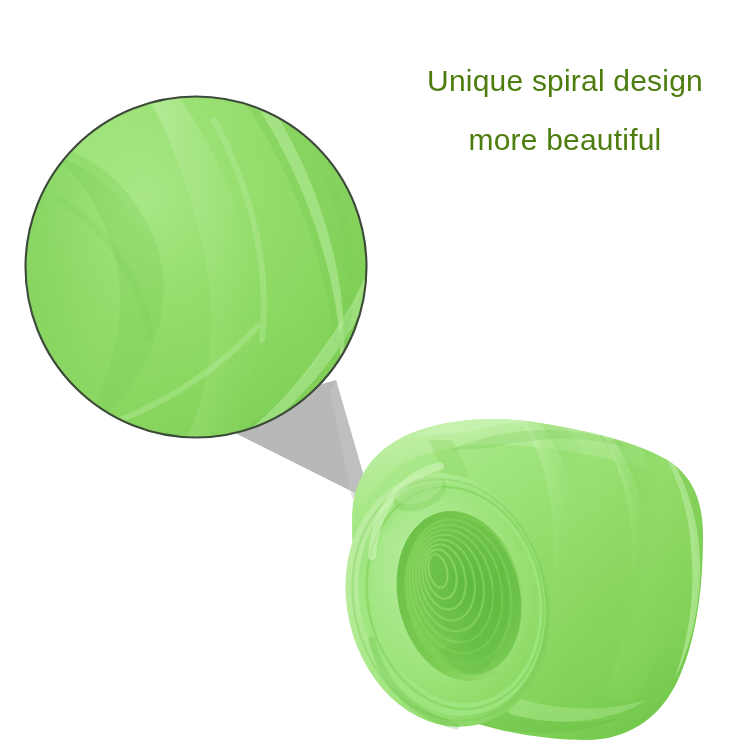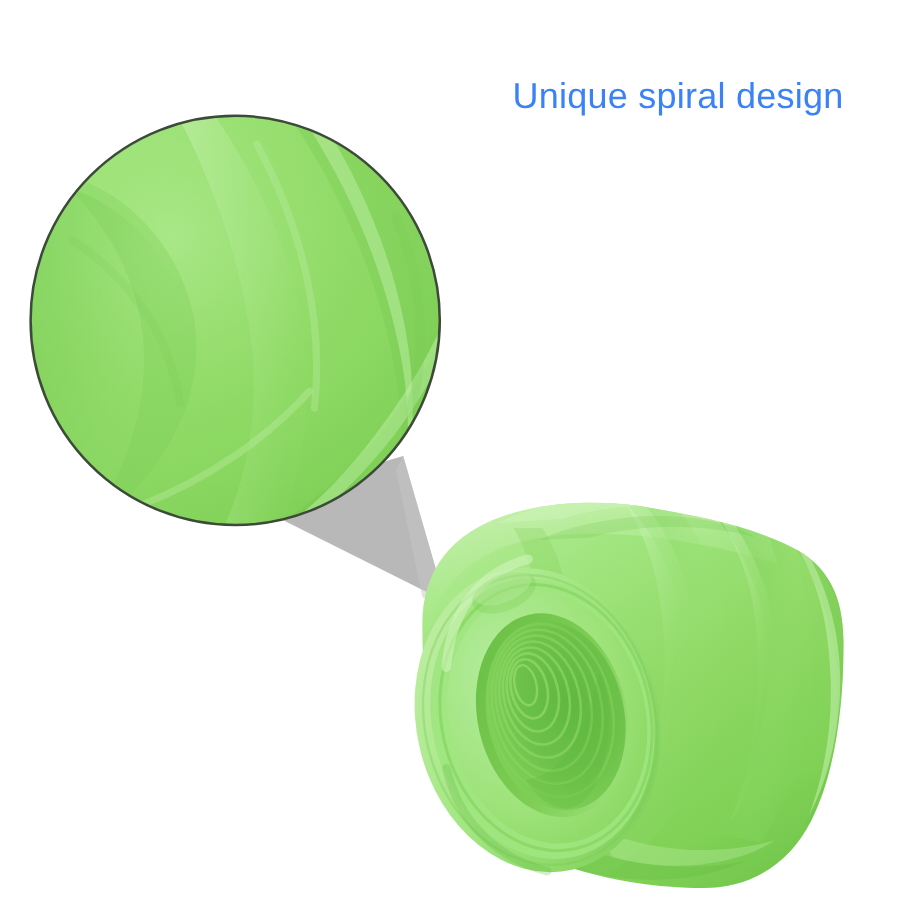--- a/index.html
+++ b/index.html
@@ -27,21 +27,21 @@
   .caption-block {
     position: absolute;
     left: 380px;
     top: 66px;
     width: 370px;
     text-align: center;
     pointer-events: none;
   }
   .caption-line {
     display: block;
-    color: #3b82f6;
+    color: #4d7c0f;
     font-family: "Liberation Sans", sans-serif;
     font-size: 30px;
     font-weight: 400;
     line-height: 1.0;
     letter-spacing: 0.2px;
     white-space: nowrap;
   }
   .caption-line.l1 { margin-bottom: 29px; }
 </style>
 </head>
@@ -261,15 +261,16 @@
       <path d="M372,556 C376,506 402,476 440,466" stroke="#d3f6bf" stroke-width="8" fill="none" opacity="0.55" stroke-linecap="round"></path>
       <path d="M372,640 C382,684 412,714 456,726" stroke="#62ba41" stroke-width="7" fill="none" opacity="0.28" stroke-linecap="round"></path>
 
       <ellipse cx="420" cy="494" rx="28" ry="15" transform="rotate(-22 420 494)" fill="#7bcd54" opacity="0.30"></ellipse>
       <ellipse cx="419" cy="490" rx="25" ry="12" transform="rotate(-22 419 490)" fill="#bfeea6" opacity="0.35"></ellipse>
     </g>
   </svg>
 
   <div class="caption-block">
     <span class="caption-line l1">Unique spiral design</span>
+    <span class="caption-line l2">more beautiful</span>
   </div>
 
 </div>
 
 </body></html>

